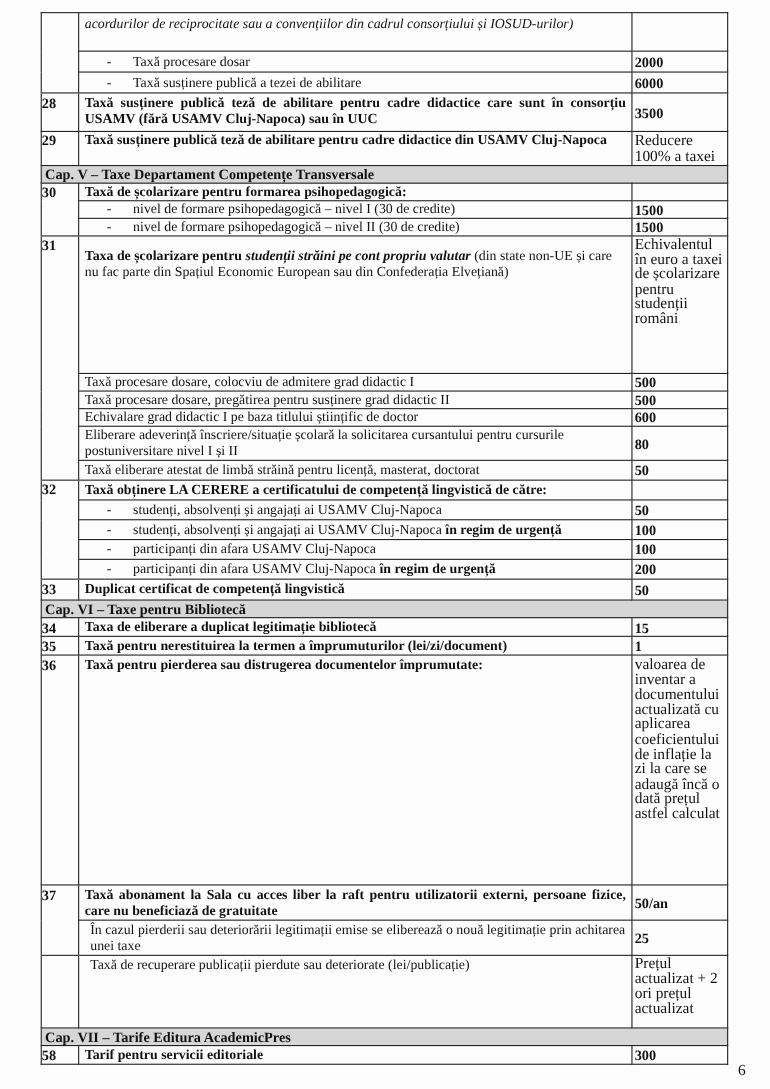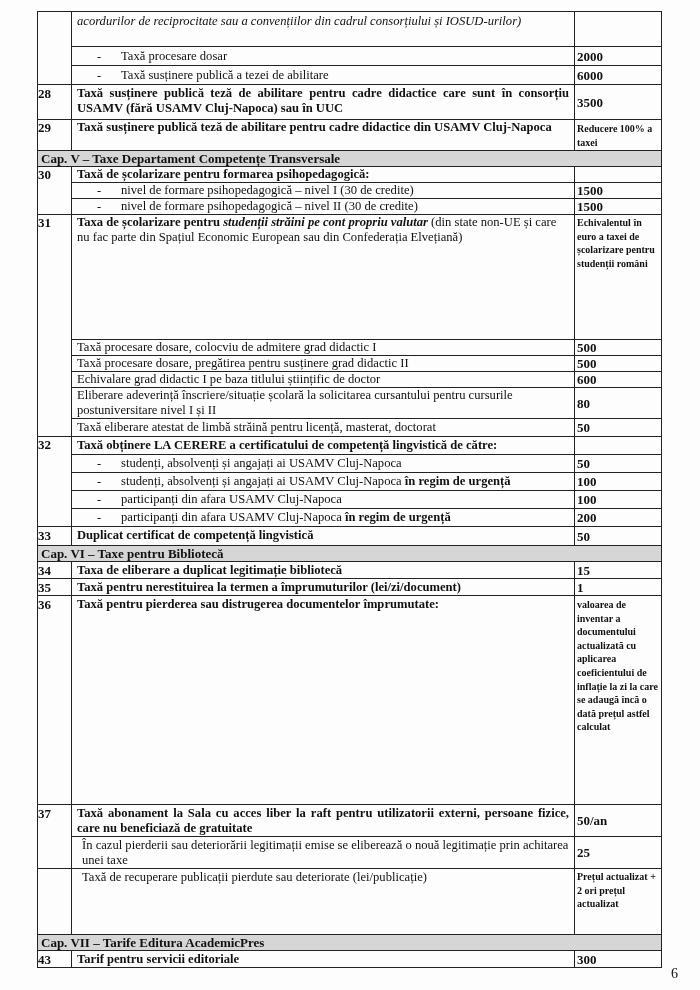--- a/index.html
+++ b/index.html
@@ -10,21 +10,21 @@
     .tbl {
       position:absolute; left:37px; top:11px; width:624px;
       border-collapse:collapse; table-layout:fixed; font-size:12.6px; line-height:15px;
     }
     .tbl td { border:1px solid #222; padding:0 5px; vertical-align:top; }
     .tbl col.c-num { width:34px; }
     .tbl col.c-desc { width:503px; }
     .tbl col.c-val { width:87px; }
     td.num { text-align:left; font-weight:bold; font-size:13px; padding:0; }
     td.val { font-weight:bold; vertical-align:middle; font-size:13px; padding:0 2px; }
-    td.val.small { font-weight:bold; font-size:10px; line-height:13.6px; vertical-align:top; padding-top:1px; }
+    td.val.small { font-weight:normal; font-size:14px; line-height:13.6px; vertical-align:top; padding-top:1px; }
     td.val.mid { vertical-align:middle; }
     td.desc.bold { font-weight:bold;margin-top:10px; }
     td.desc.just { text-align:justify; }
     td.desc .bit { font-style:italic; font-weight:bold; }
     td.desc .b { font-weight:bold; }
     .dash { display:inline-block; width:24px; margin-left:20px; }
     tr.cap td { background:#d6d6d6; font-weight:bold; font-size:13px; padding:0 3px; }
     .nb { border-bottom:none !important; }
     .pageno { position:absolute; left:671px; top:966px; font-size:14px; font-family:"Liberation Serif", serif; }
   </style>
@@ -77,21 +77,21 @@
       <td class="desc"><span class="dash">-</span><span>nivel de formare psihopedagogică – nivel I (30 de credite)</span></td>
       <td class="val">1500</td>
     </tr>
     <tr style="height:15px">
       <td class="desc"><span class="dash">-</span><span>nivel de formare psihopedagogică – nivel II (30 de credite)</span></td>
       <td class="val">1500</td>
     </tr>
 
     <tr style="height:125px">
       <td class="num nb" rowspan="6">31</td>
-      <td class="desc" style="padding-top:0"><span class="b">Taxa de școlarizare pentru </span><span class="bit">studenții străini pe cont propriu valutar</span><span> (din state non-UE și care nu fac parte din Spațiul Economic European sau din Confederația Elvețiană)</span></td>
+      <td class="desc" style="padding-top:10px"><span class="b">Taxa de școlarizare pentru </span><span class="bit">studenții străini pe cont propriu valutar</span><span> (din state non-UE și care nu fac parte din Spațiul Economic European sau din Confederația Elvețiană)</span></td>
       <td class="val small">Echivalentul în euro a taxei de școlarizare pentru studenții români</td>
     </tr>
     <tr style="height:15px">
       <td class="desc">Taxă procesare dosare, colocviu de admitere grad didactic I</td>
       <td class="val">500</td>
     </tr>
     <tr style="height:15px">
       <td class="desc">Taxă procesare dosare, pregătirea pentru susținere grad didactic II</td>
       <td class="val">500</td>
     </tr>
@@ -169,20 +169,20 @@
       <td class="num"></td>
       <td class="desc" style="padding-top:1px;padding-left:10px">Taxă de recuperare publicații pierdute sau deteriorate (lei/publicație)</td>
       <td class="val small" style="padding-top:1px">Prețul actualizat + 2 ori prețul actualizat</td>
     </tr>
 
     <tr class="cap" style="height:15px">
       <td colspan="3">Cap. VII – Tarife Editura AcademicPres</td>
     </tr>
 
     <tr style="height:17px">
-      <td class="num" style="padding-top:1px">43</td>
+      <td class="num" style="padding-top:1px">58</td>
       <td class="desc bold" style="padding-top:1px">Tarif pentru servicii editoriale</td>
       <td class="val">300</td>
     </tr>
   </tbody>
 </table>
 
 <div class="pageno">6</div>
 
 </body></html>

